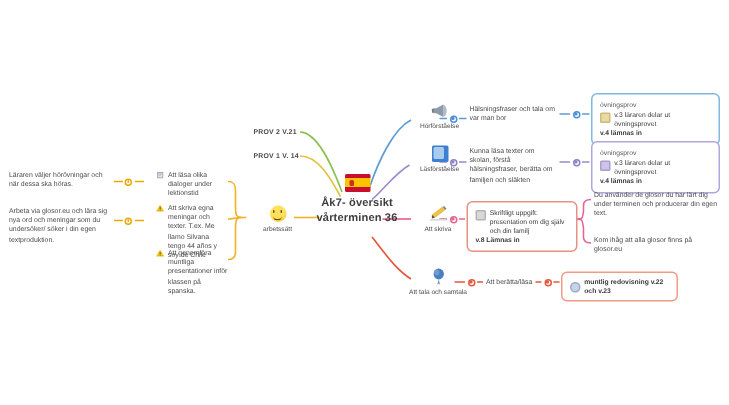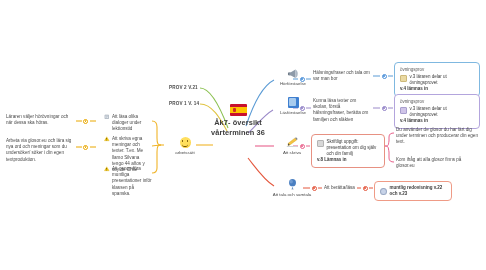--- a/index.html
+++ b/index.html
@@ -239,21 +239,21 @@
     <path d="M318,188 L322,188" fill="none" stroke="#e4573d" stroke-width="1"></path>
     <path d="M357,188 L361,188" fill="none" stroke="#e4573d" stroke-width="1"></path>
     <path d="M369,188 L373,188" fill="none" stroke="#e4573d" stroke-width="1"></path>
 
     <path d="M76,121 L82,121" fill="none" stroke="#eaa800" stroke-width="1"></path>
     <path d="M90,121 L96,121" fill="none" stroke="#eaa800" stroke-width="1"></path>
     <path d="M76,147 L82,147" fill="none" stroke="#eaa800" stroke-width="1"></path>
     <path d="M90,147 L96,147" fill="none" stroke="#eaa800" stroke-width="1"></path>
   </svg>
 
-  <div class="node central" style="left:193px; top:104px;">
+  <div class="node central" style="left:193px; top:116px;">
     <div class="flagbox"></div>
     <div class="title">
       <span>Åk7- översikt</span><br>
       <span>vårterminen 36</span>
     </div>
   </div>
 
   <div class="node prov" style="left:169px; top:85px;">PROV 2 V.21</div>
   <div class="node prov" style="left:169px; top:101px;">PROV 1 V. 14</div>
 

